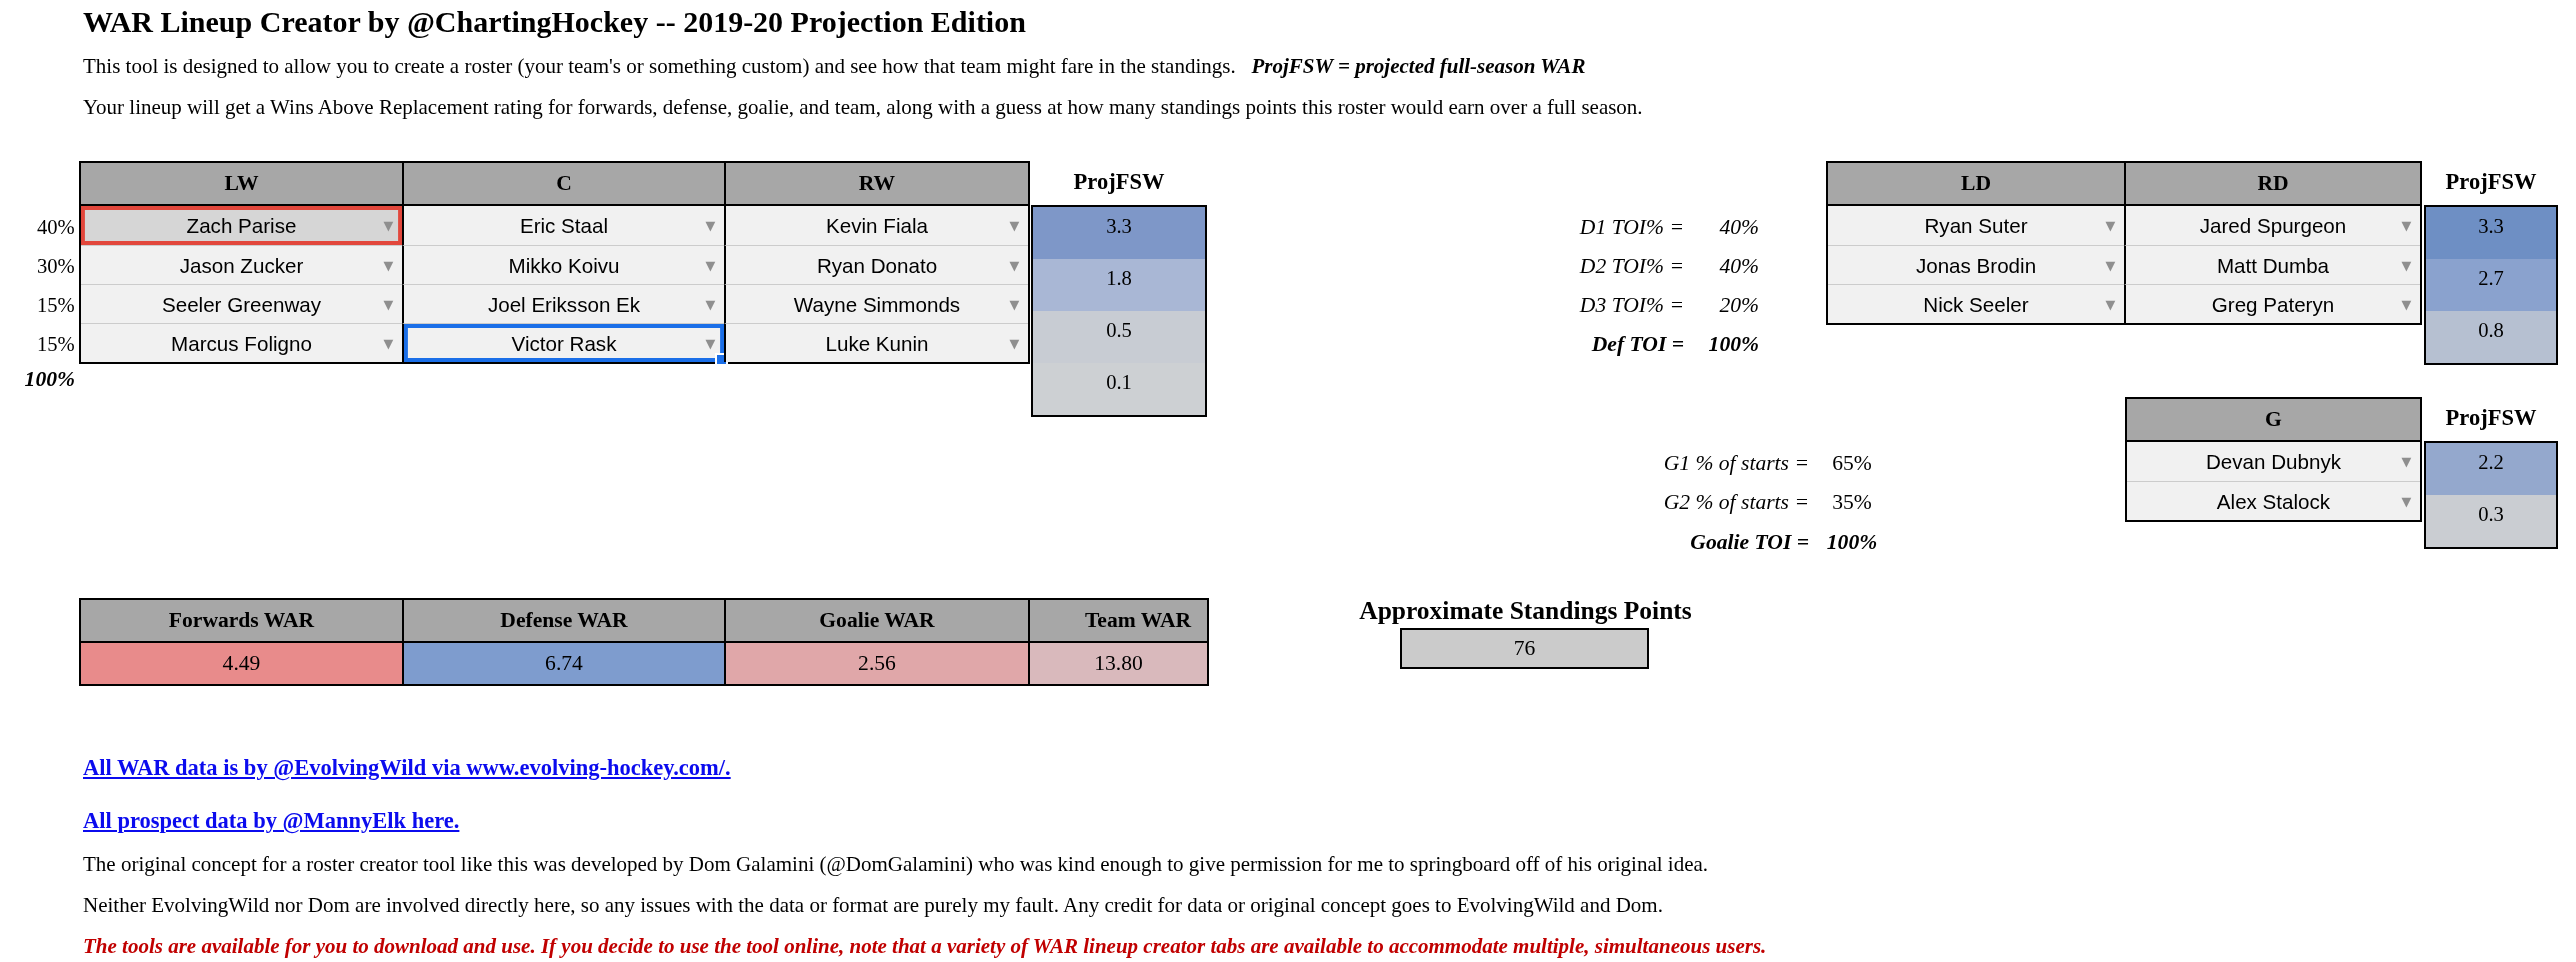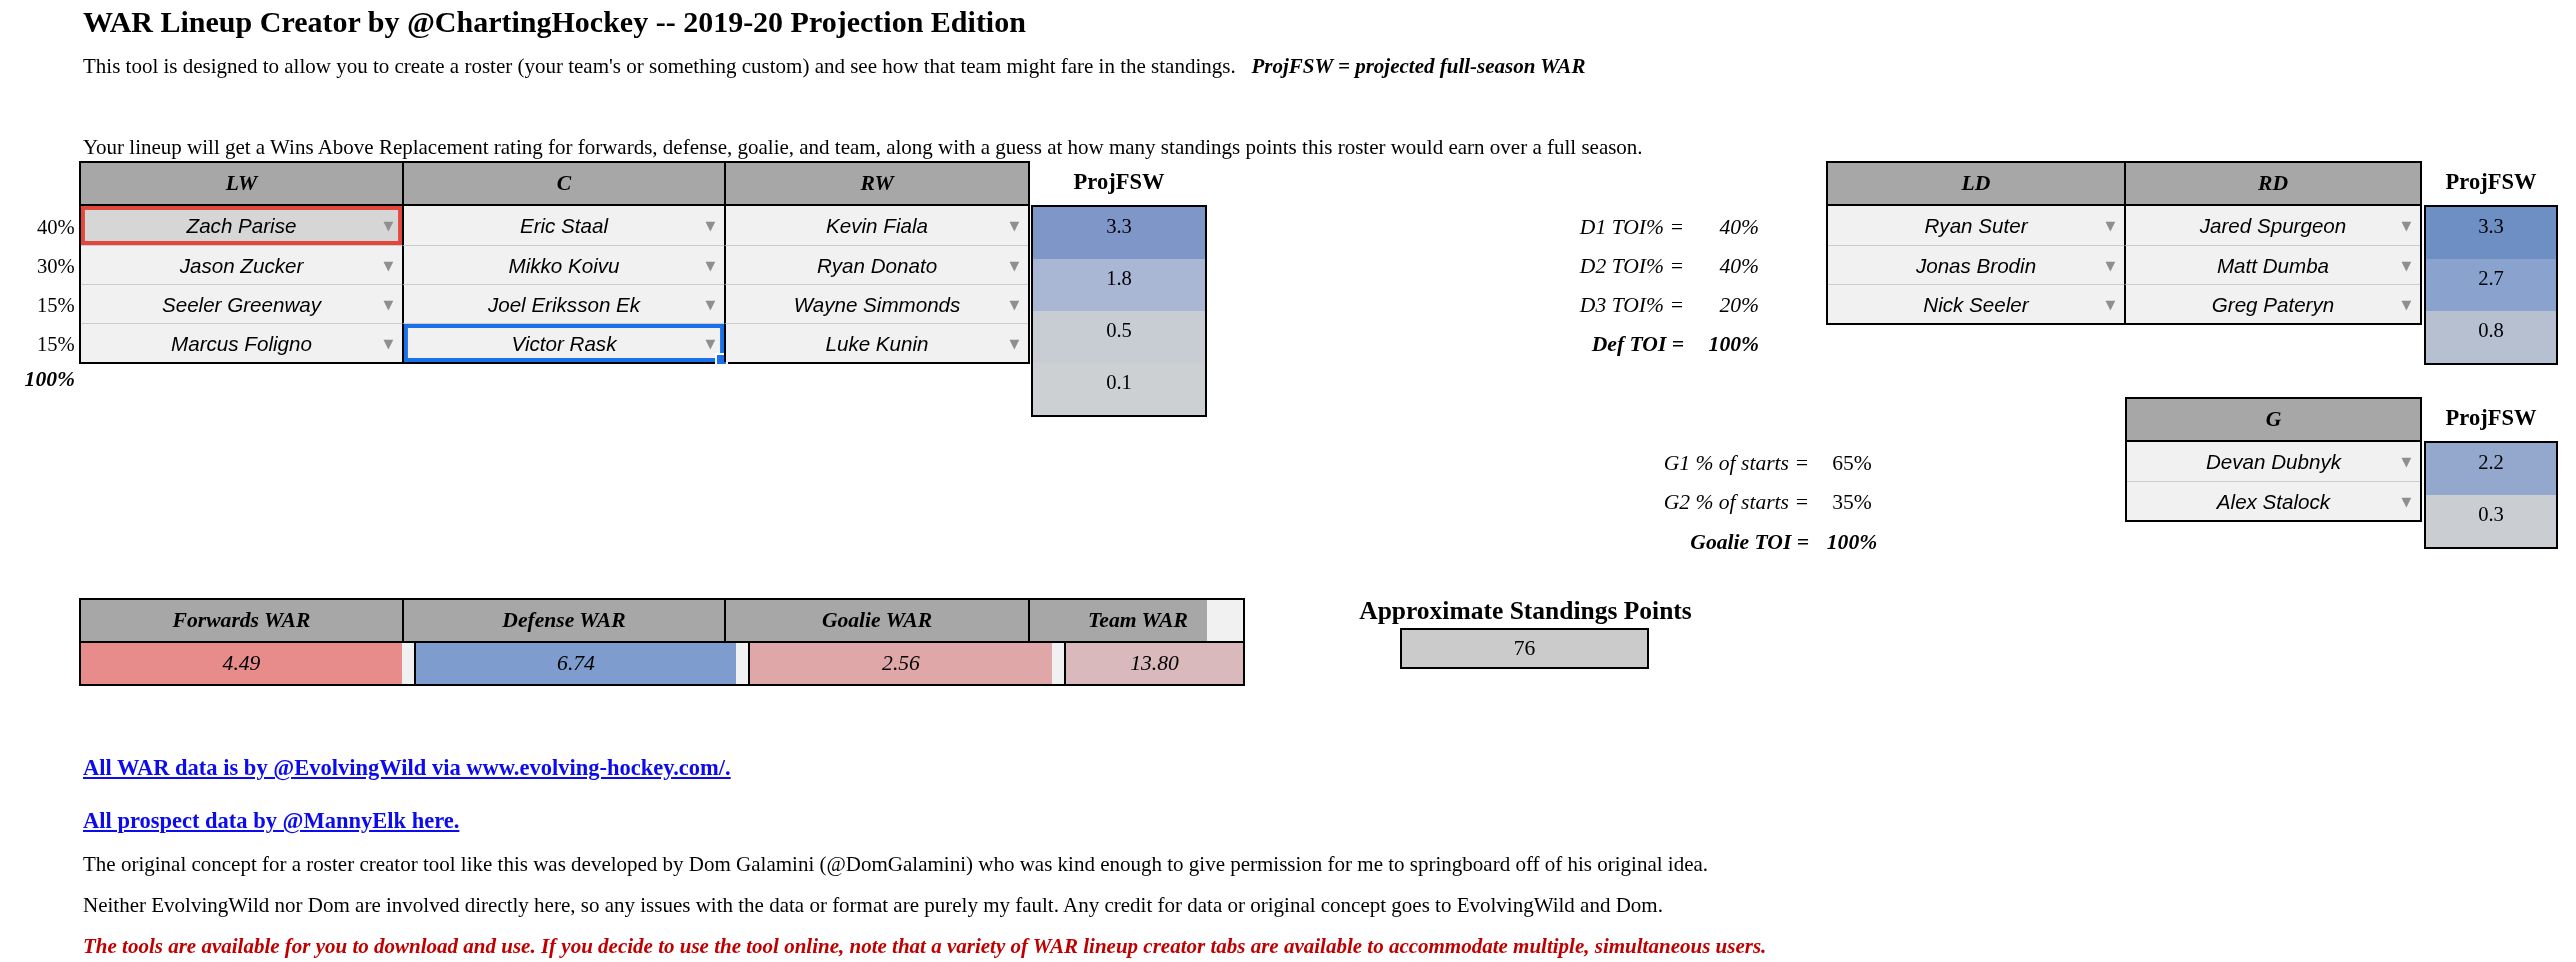--- a/index.html
+++ b/index.html
@@ -7,21 +7,21 @@
     position:relative; width:2576px; height:963px; background:#ffffff;
     font-family:"Liberation Serif", serif; color:#000; overflow:hidden;
   }
   .abs { position:absolute; }
 
   .title { font-size:30px; font-weight:bold; white-space:nowrap; }
   .intro { font-size:21px; white-space:nowrap; }
   .intro .bi { font-weight:bold; font-style:italic; margin-left:15.7px; }
 
   
-  .tbl { position:absolute; border:2.9px solid #000; background:#f1f1f1; box-sizing:border-box;font-style:italic; }
+  .tbl { position:absolute; border:2.9px solid #000; background:#f1f1f1; box-sizing:border-box; }
   .thead { display:flex; height:41px; border-bottom:2.9px solid #000; }
   .th {
     background:#a7a7a7; font-weight:bold; font-size:21.6px; text-align:center;
     line-height:41px; box-sizing:border-box; height:41px;
   }
   .th + .th { border-left:2.9px solid #000; }
   .trow { display:flex; height:39px; }
   .trow + .trow .pcell { border-top:1px solid #cccccc; }
   .pcell {
     position:relative; background:#f1f1f1; box-sizing:border-box; height:100%;
@@ -64,21 +64,21 @@
 </style>
 </head>
 <body>
 
 <div class="stage">
 
   <div class="abs title" style="left:83px; top:4.9px;">WAR Lineup Creator by @ChartingHockey -- 2019-20 Projection Edition</div>
   <div class="abs intro" style="left:83px; top:54px;">
     <span>This tool is designed to allow you to create a roster (your team's or something custom) and see how that team might fare in the standings.</span><span class="bi">ProjFSW = projected full-season WAR</span>
   </div>
-  <div class="abs intro" style="left:83px; top:95px;margin-top:40px;">Your lineup will get a Wins Above Replacement rating for forwards, defense, goalie, and team, along with a guess at how many standings points this roster would earn over a full season.</div>
+  <div class="abs intro" style="left:83px; top:95px;">Your lineup will get a Wins Above Replacement rating for forwards, defense, goalie, and team, along with a guess at how many standings points this roster would earn over a full season.</div>
 
   <div class="abs pctlab" style="left:13.7px; top:208px; width:61px;">40%</div>
   <div class="abs pctlab" style="left:13.7px; top:247px; width:61px;">30%</div>
   <div class="abs pctlab" style="left:13.7px; top:286px; width:61px;">15%</div>
   <div class="abs pctlab" style="left:13.7px; top:325px; width:61px;">15%</div>
   <div class="abs totpct" style="left:2px; top:367px; width:73px;">100%</div>
 
   <div class="tbl" style="left:79px; top:161px;">
     <div class="thead">
       <div class="th" style="width:321px;">LW</div>
@@ -175,21 +175,21 @@
     <div class="projfsw-cell" style="background-color: rgb(202, 205, 210);">0.3</div>
   </div>
 
   <div class="tbl" style="left:79px; top:598px;">
     <div class="thead">
       <div class="th" style="width:321px;">Forwards WAR</div>
       <div class="th" style="width:322px;">Defense WAR</div>
       <div class="th" style="width:304px;">Goalie WAR</div>
       <div class="th" style="width:179px;padding-left:39px;">Team WAR</div>
     </div>
-    <div class="trow" style="height:41px;gap:12px;">
+    <div class="trow" style="height:41px;">
       <div class="sum-val" style="width: 321px; background-color: rgb(232, 139, 139);">4.49</div>
       <div class="sum-val" style="width: 322px; background-color: rgb(126, 156, 206);">6.74</div>
       <div class="sum-val" style="width: 304px; background-color: rgb(224, 167, 169);">2.56</div>
       <div class="sum-val" style="width: 179px; background-color: rgb(217, 185, 188);">13.80</div>
     </div>
   </div>
 
   <div class="abs standings-label" style="left:1343px; top:596px; width:365px;">Approximate Standings Points</div>
   <div class="abs standings-cell" style="left:1400px; top:628px; width:249px; height:41px;text-align:center;">76</div>
 

